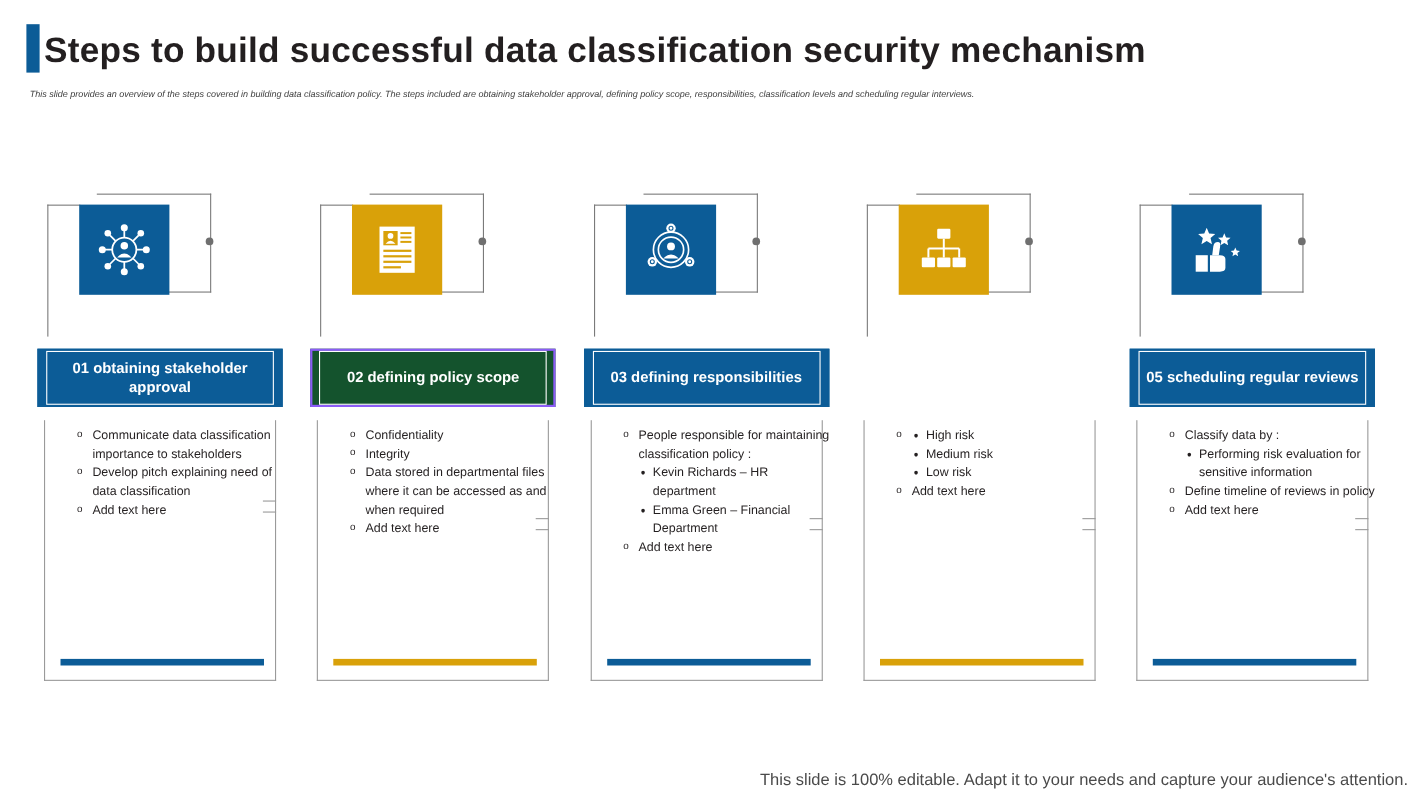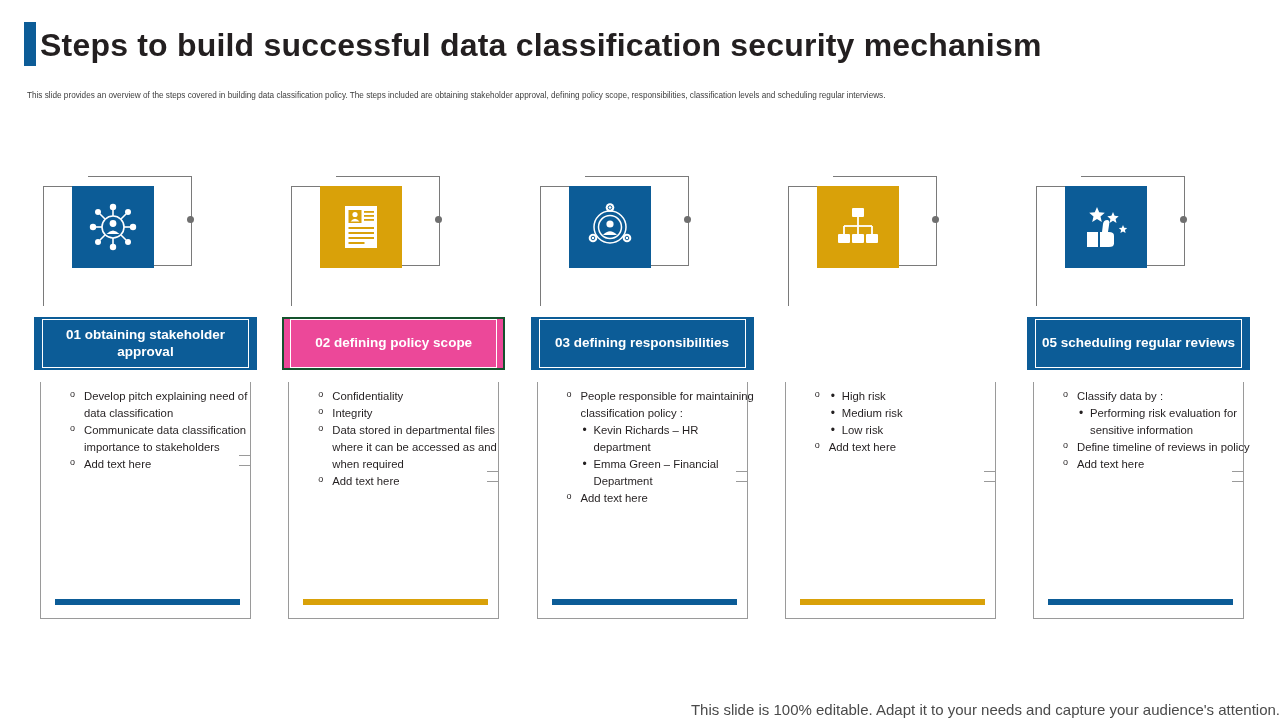--- a/index.html
+++ b/index.html
@@ -37,26 +37,27 @@
     padding-left: 14px;
     font-size: 32px;
     font-weight: 700;
     color: #231f20;
     letter-spacing: 0.2px;
     white-space: nowrap;
   }
   .subtitle {
     position: absolute;
     left: 27px;
-    top: 90px;
+    top: 80px;
     width: 1220px;
     font-size: 8.2px;
     color: #3d3d3d;
     line-height: 1.35;
     font-weight: 400;
+    font-style: italic;
   }
 
   
   .columns {
     position: absolute;
     left: 30px;
     top: 160px;
     width: 1224px;
     height: 480px;
     display: flex;
@@ -133,21 +134,21 @@
     align-items: center;
     justify-content: center;
     text-align: center;
     color: #ffffff;
     font-size: 13.5px;
     font-weight: 700;
     line-height: 1.25;
     padding: 0 6px;
   }
   .header-box.blue { background: #0c5c97; border: 2px solid #0c5c97; }
-  .header-box.gold { background: #ec4899; border: 2px solid #14532d; }
+  .header-box.gold { background: #14532d; border: 2px solid #8b5cf6; }
   .header-box .inner {
     border: 1.5px solid #ffffff;
     width: 100%;
     height: 100%;
     display: flex;
     align-items: center;
     justify-content: center;
   }
 
   
@@ -275,22 +276,22 @@
         </div>
       </div>
 
       <div class="header-box blue">
         <div class="inner">01 obtaining stakeholder approval</div>
       </div>
 
       <div class="body-card">
         <div class="bullets">
           <ul class="lvl1">
+            <li><span>Communicate data classification importance to stakeholders</span></li>
             <li><span>Develop pitch explaining  need of data classification</span></li>
-            <li><span>Communicate data classification importance to stakeholders</span></li>
             <li><span>Add text here</span></li>
           </ul>
         </div>
         <div class="tick" style="bottom:162px"></div>
         <div class="tick" style="bottom:152px"></div>
         <div class="accent-bar blue"></div>
       </div>
     </div>
 
     <div class="col">

